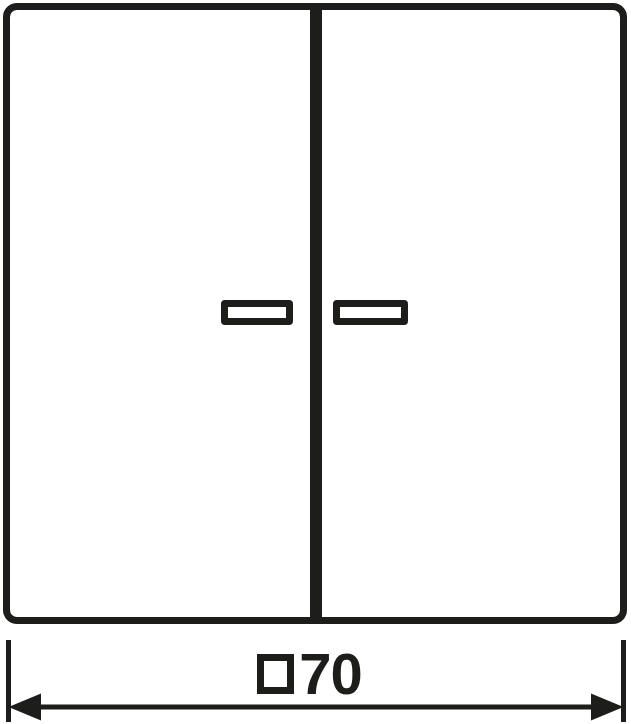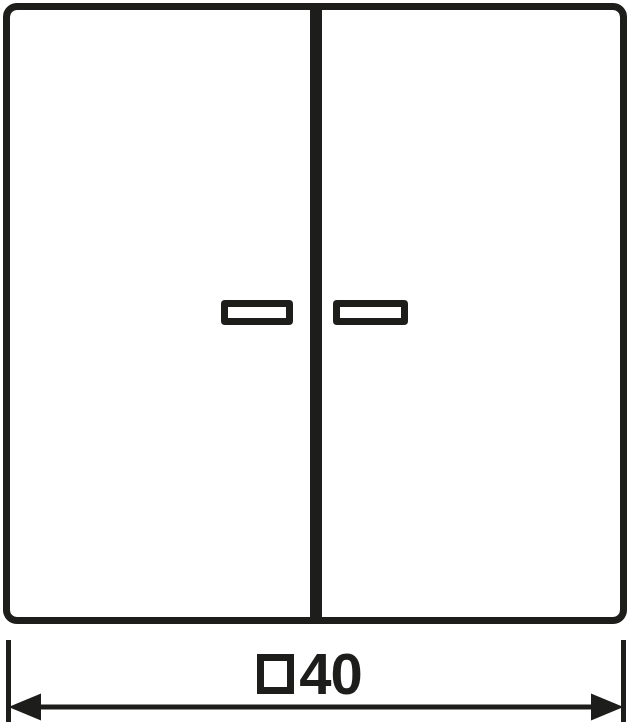--- a/index.html
+++ b/index.html
@@ -116,16 +116,16 @@
   <svg class="dim-svg" viewBox="0 0 631 94" xmlns="http://www.w3.org/2000/svg" aria-hidden="true">
     <line x1="8.5" y1="10" x2="8.5" y2="92"></line>
     <line x1="623.5" y1="10" x2="623.5" y2="92"></line>
     <line x1="36" y1="77" x2="596" y2="77"></line>
     <polygon points="8.5,77 41,63.5 41,90.5"></polygon>
     <polygon points="623.5,77 591,63.5 591,90.5"></polygon>
   </svg>
 
   <div class="dim-label">
     <span class="sq-symbol"></span>
-    <span class="dim-value">40</span>
+    <span class="dim-value">70</span>
   </div>
 
 </div>
 
 </body></html>

